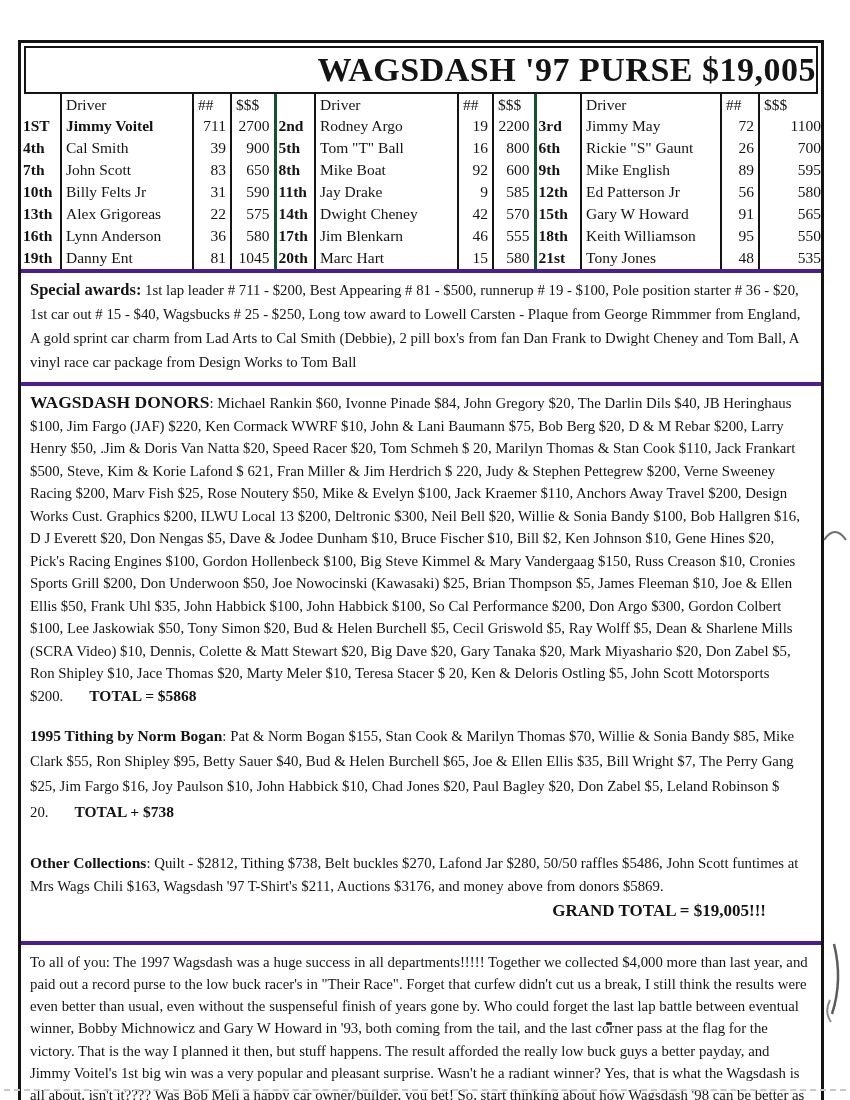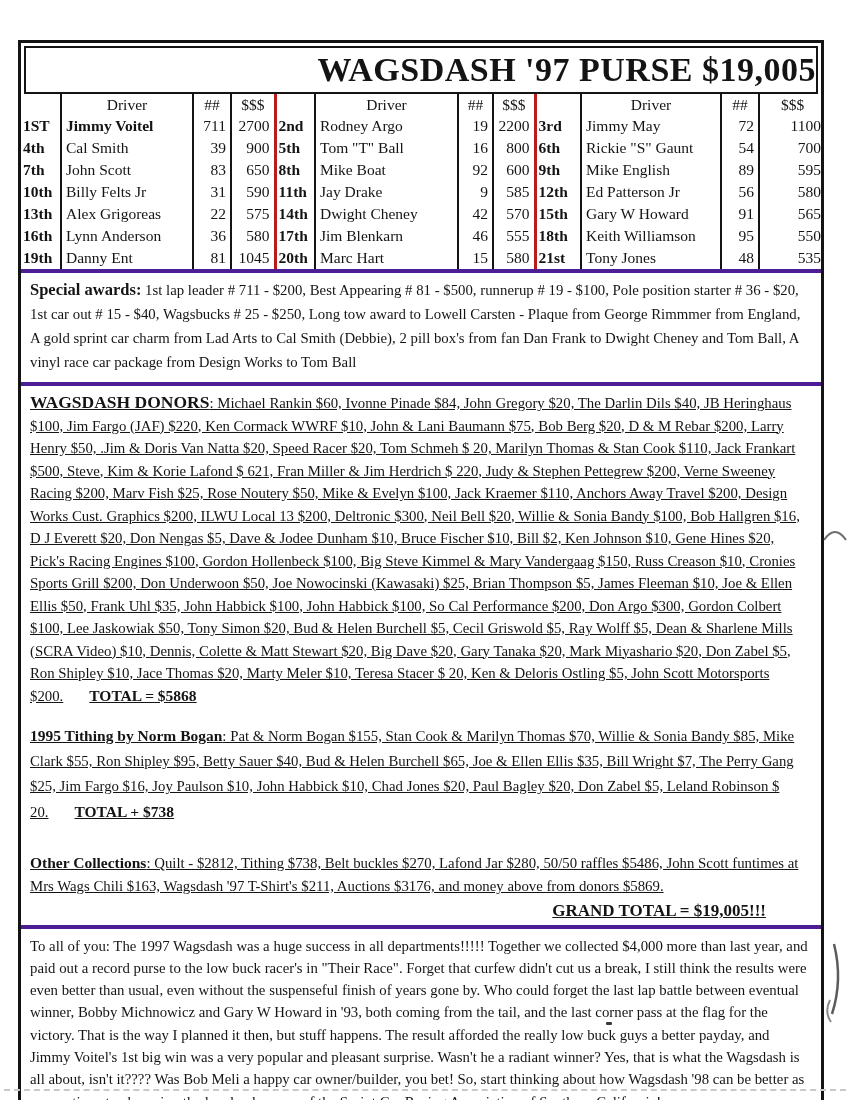--- a/index.html
+++ b/index.html
@@ -19,29 +19,29 @@
     height:44px;line-height:44px;letter-spacing:0.5px;white-space:nowrap;overflow:hidden;
   }
   table.results{
     width:100%;border-collapse:collapse;table-layout:fixed;font-size:15.5px;
   }
   table.results td{
     height:22px;padding:0 4px;border-left:2px solid #141414;
     overflow:hidden;white-space:nowrap;vertical-align:middle;
   }
   table.results td:first-child{border-left:none;}
-  table.results td.group-sep{border-left:3px solid #b91c1c;}
-  table.results tr.hdr td{text-align:center;height:21px;font-size:15.5px;}
+  table.results td.group-sep{border-left:3px solid #14532d;}
+  table.results tr.hdr td{height:21px;font-size:15.5px;}
   .col-pos{font-weight:bold;padding-left:2px !important;}
   .col-num,.col-pay{text-align:right;}
   .winner{font-weight:bold;}
   .section{border-top:4px solid #4c1d95;padding:5px 9px 8px 9px;font-size:14.8px;}
   .awards{line-height:24px;}
   .awards .sec-label{font-weight:bold;font-size:16.5px;}
-  .collections{line-height:22.5px;padding-bottom:2px;text-decoration:underline;}
+  .collections{line-height:22.5px;padding-bottom:18px;}
   .donors-para .sec-label{font-weight:bold;font-size:17.5px;}
   .total-inline{font-weight:bold;font-size:15.5px;margin-left:26px;}
   .tithing-para{margin-top:16px;line-height:25px;}
   .tithing-para .sec-label{font-weight:bold;font-size:15.5px;text-align:right;}
   .other-para{margin-top:26px;line-height:23px;}
   .other-para .sec-label{font-weight:bold;font-size:15.5px;}
   .grand-total{font-weight:bold;font-size:17px;text-align:right;padding-right:46px;margin-top:2px;}
   .closing{line-height:22.3px;padding-top:6px;}
   .artifact-layer{position:absolute;left:0;top:0;pointer-events:none;}
   .bottom-scan-line{
@@ -105,21 +105,21 @@
           <td class="col-pos">4th</td>
           <td class="col-driver">Cal Smith</td>
           <td class="col-num">39</td>
           <td class="col-pay">900</td>
           <td class="col-pos group-sep">5th</td>
           <td class="col-driver">Tom "T" Ball</td>
           <td class="col-num">16</td>
           <td class="col-pay">800</td>
           <td class="col-pos group-sep">6th</td>
           <td class="col-driver">Rickie "S" Gaunt</td>
-          <td class="col-num">54</td>
+          <td class="col-num">26</td>
           <td class="col-pay">700</td>
         </tr>
         <tr>
           <td class="col-pos">7th</td>
           <td class="col-driver">John Scott</td>
           <td class="col-num">83</td>
           <td class="col-pay">650</td>
           <td class="col-pos group-sep">8th</td>
           <td class="col-driver">Mike Boat</td>
           <td class="col-num">92</td>

